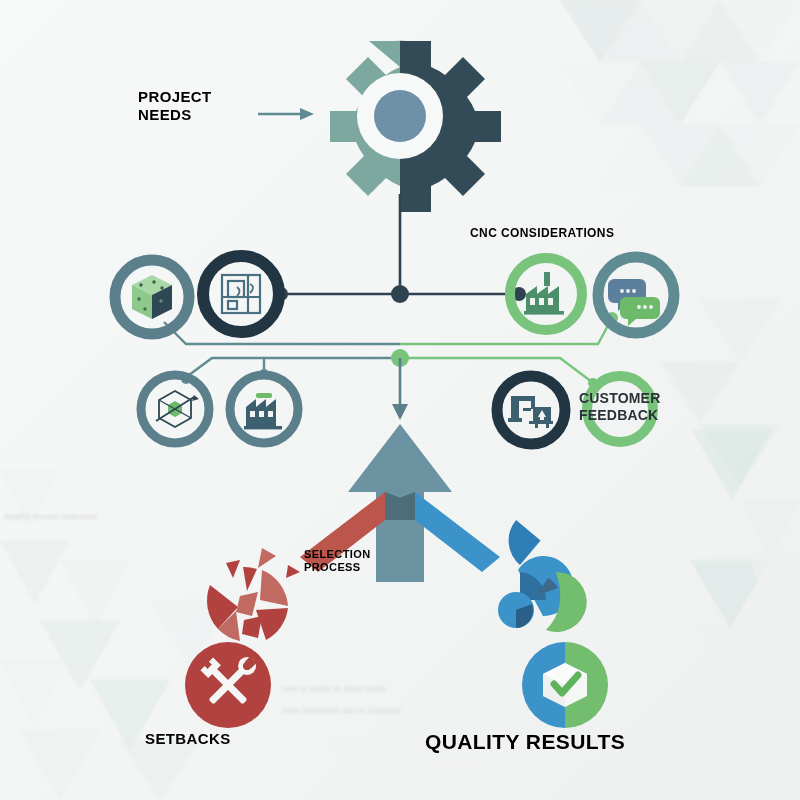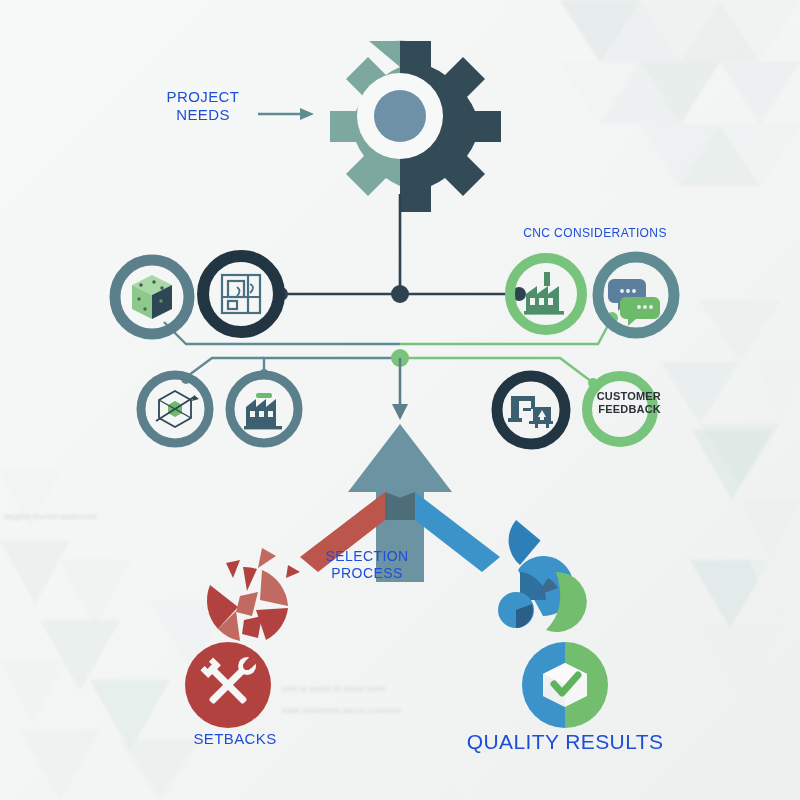--- a/index.html
+++ b/index.html
@@ -8,38 +8,38 @@
     width:800px;height:800px;overflow:hidden;
     background:#f4f5f5;
     font-family:"Liberation Sans","DejaVu Sans",sans-serif;
     position:relative;
   }
   #stage{position:absolute;inset:0;width:800px;height:800px;}
   #bg{position:absolute;inset:0;width:800px;height:800px;}
   #diagram{position:absolute;inset:0;width:800px;height:800px;}
   .lbl{
     position:absolute;
-    color:#1d4ed8;
-    font-weight:normal;
+    color:#000000;
+    font-weight:bold;
     letter-spacing:.4px;
-    text-align:center;
+    text-align:left;
     white-space:pre-line;
     line-height:1.18;
     user-select:none;
   }
   #lbl-project-needs{left:138px;top:88px;width:130px;font-size:15px;}
   #lbl-requirements{left:80px;top:226px;width:250px;font-size:15px;}
   #lbl-cnc{left:470px;top:226px;width:250px;font-size:12px;}
-  #lbl-selection{left:287px;top:548px;width:160px;font-size:14px;}
+  #lbl-selection{left:304px;top:548px;width:160px;font-size:11px;}
   #lbl-setbacks{left:145px;top:730px;width:180px;font-size:15px;}
   #lbl-quality{left:425px;top:730px;width:280px;font-size:21px;}
   #lbl-customer-feedback{
     position:absolute;left:579px;top:390px;width:82px;
-    font-size:11px;font-weight:bold;color:#2b3237;
-    text-align:right;line-height:1.22;white-space:pre-line;
+    font-size:14px;font-weight:bold;color:#2b3237;
+    text-align:left;line-height:1.22;white-space:pre-line;
     letter-spacing:.2px;user-select:none;
   }
   .faint{
     position:absolute;color:#b9bdbd;opacity:.55;
     filter:blur(1.4px);font-size:8px;user-select:none;
   }
   #faint-a{left:4px;top:512px;}
   #faint-b{left:282px;top:684px;}
   #faint-c{left:282px;top:706px;}
 </style>

